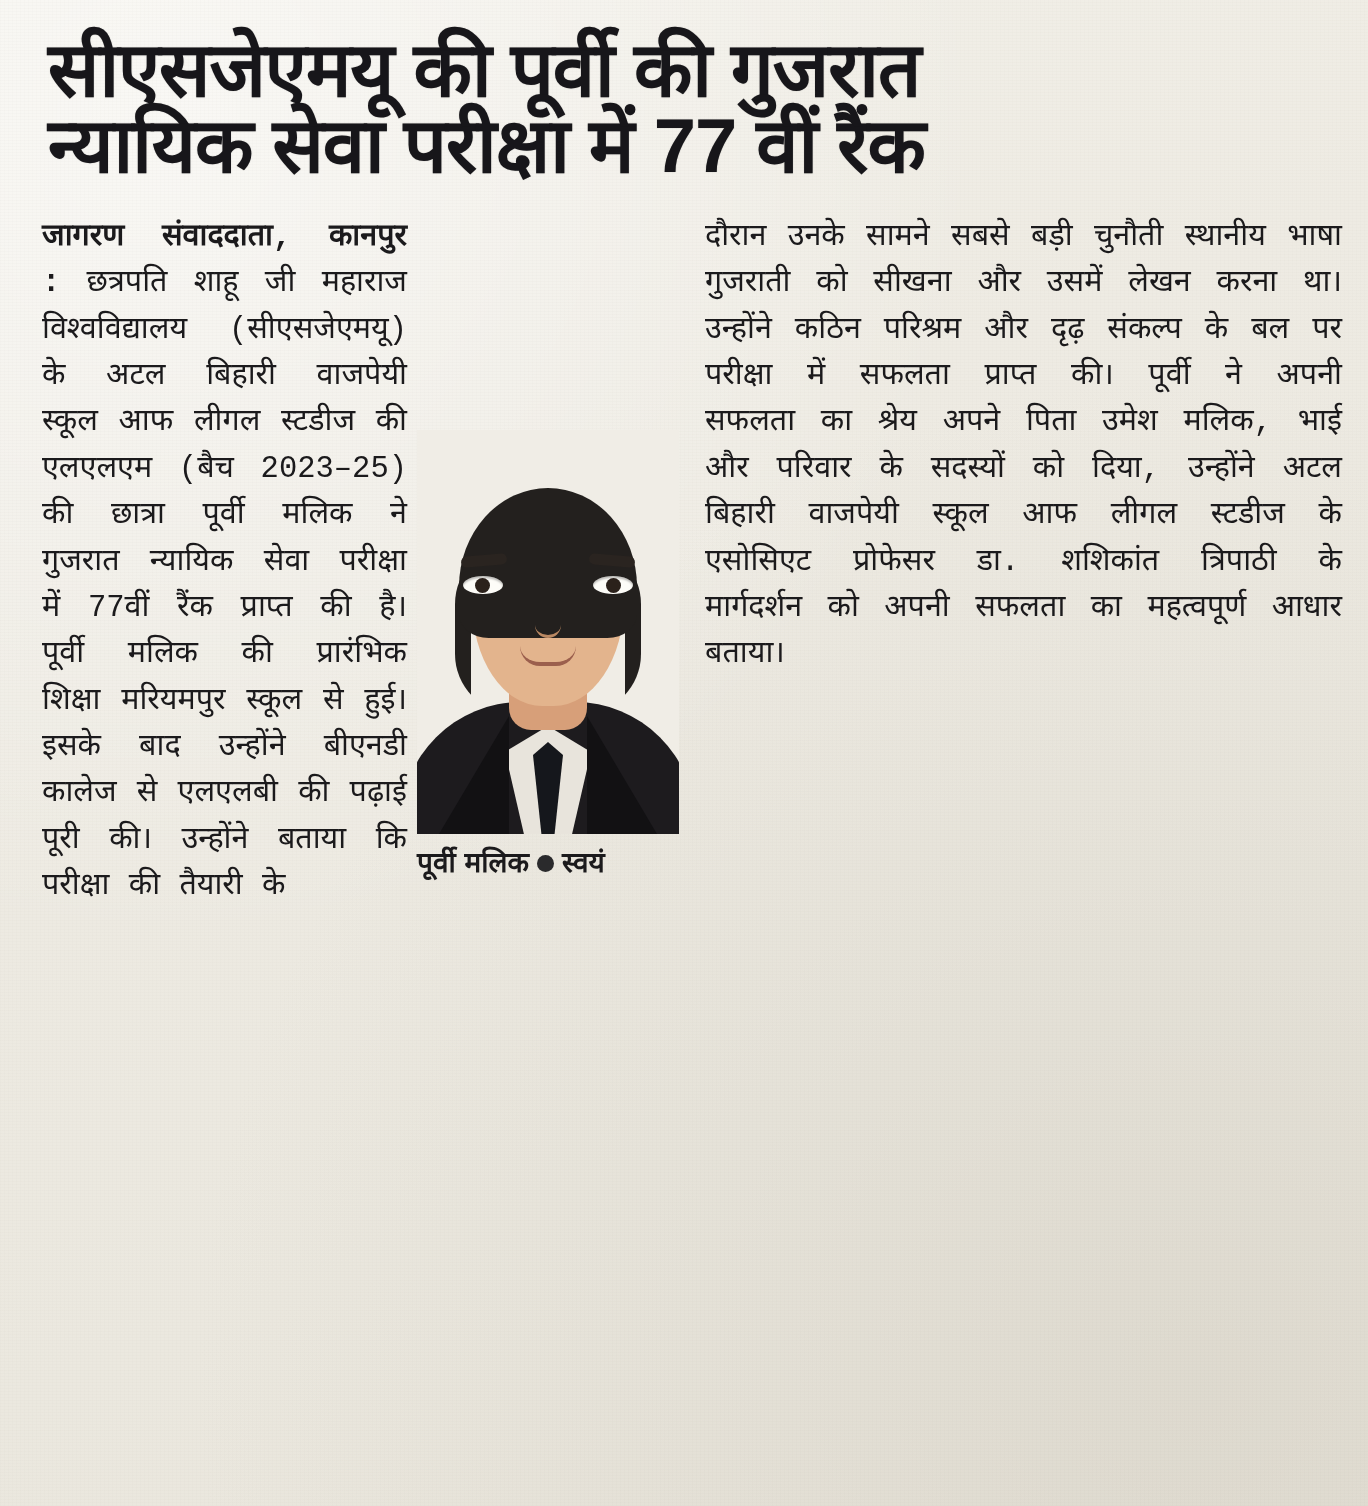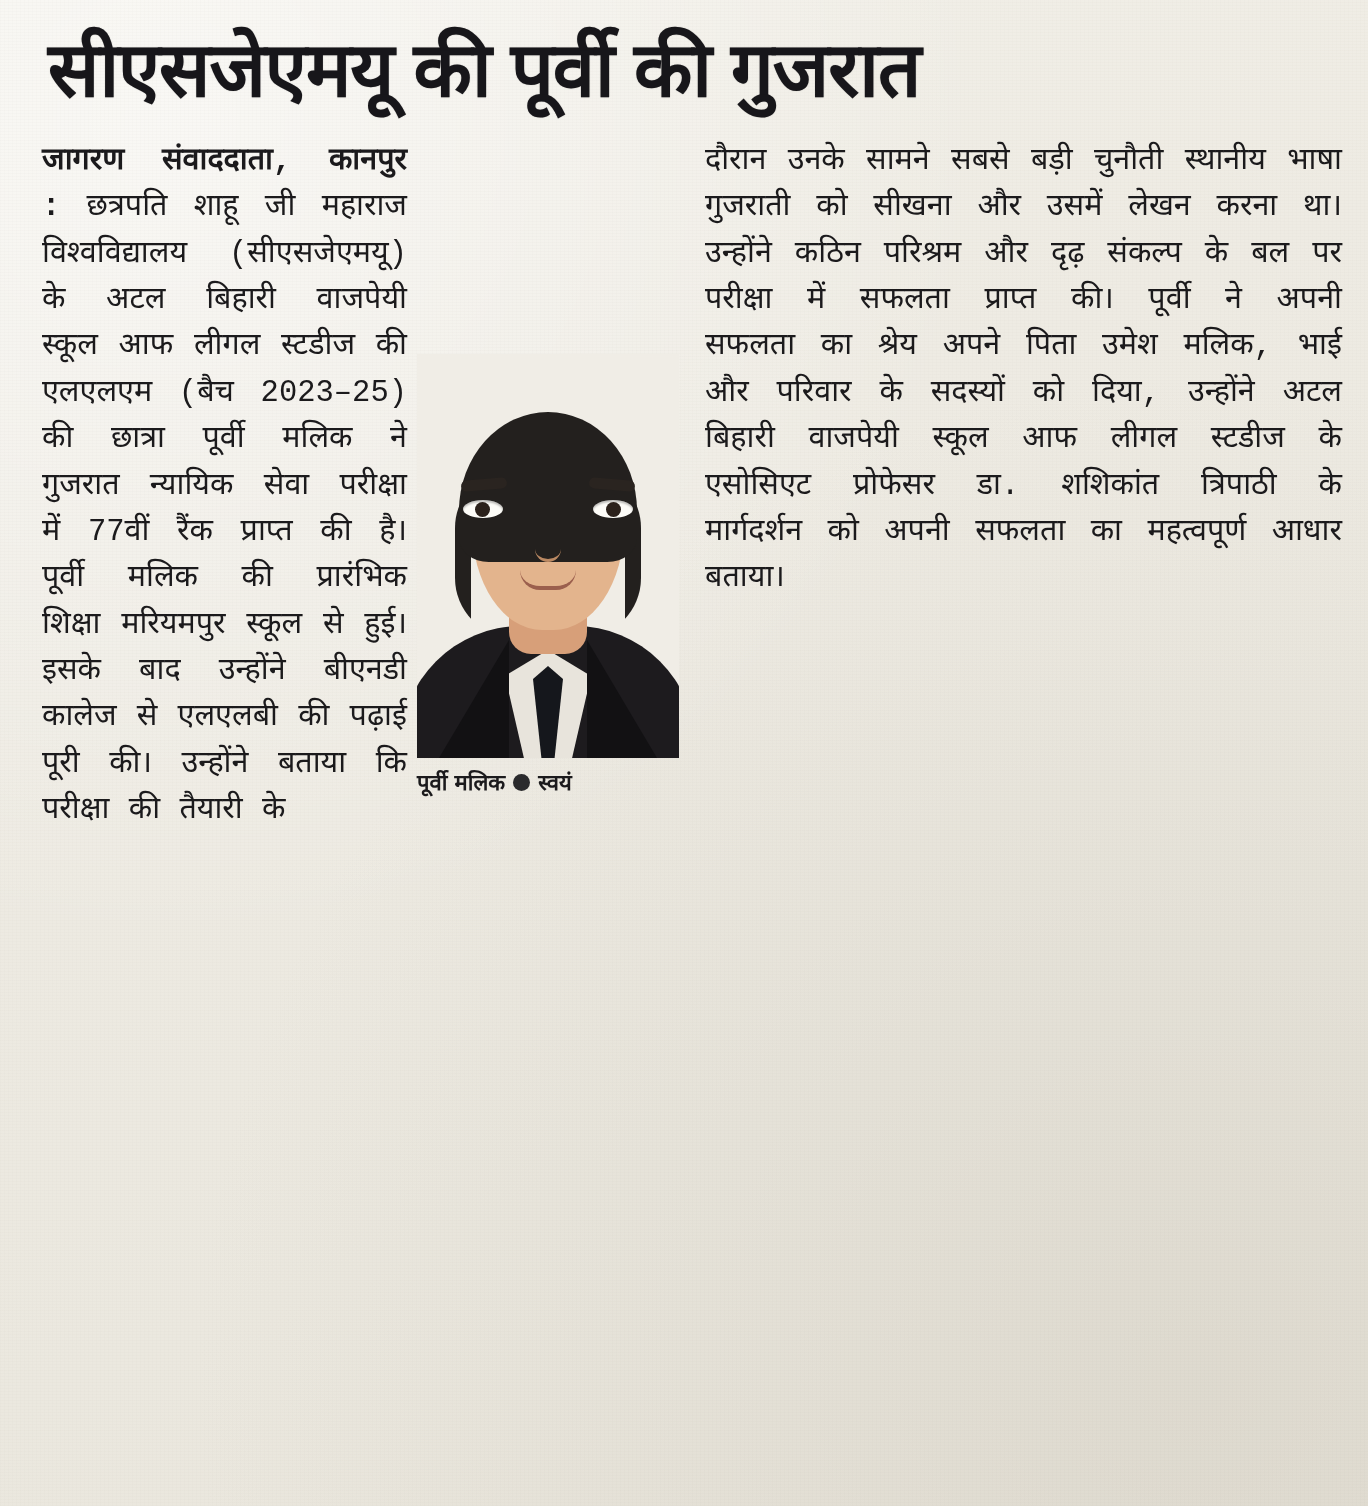--- a/index.html
+++ b/index.html
@@ -144,21 +144,21 @@
   }
   .p-lapel-l, .p-lapel-r {
     position:absolute; bottom:0; width:70px; height:118px; background:#121113;
   }
   .p-lapel-l { left:22px; clip-path: polygon(100% 0, 100% 100%, 0 100%); }
   .p-lapel-r { right:22px; clip-path: polygon(0 0, 100% 100%, 0 100%); }
 
   .caption {
     font-family: "Liberation Sans", sans-serif;
     font-weight: 700;
-    font-size: 22px;
+    font-size: 28px;
     color: #1b1a1c;
     margin-top: 8px;
     text-align: left;
     white-space: nowrap;
     display: flex;
     align-items: center;
     gap: 8px;
   }
   .caption .dot {
     display: inline-block;
@@ -172,20 +172,21 @@
 </head>
 <body>
 
 <div class="paper"></div>
 <div class="grain"></div>
 
 <div class="content">
 
   <h1 class="headline">
     <span>सीएसजेएमयू की पूर्वी की गुजरात</span>
+    <span class="line2">न्यायिक सेवा परीक्षा में 77 वीं रैंक</span>
   </h1>
 
   <div class="columns">
 
     <div class="col left">
 
       <div class="photo-wrap">
         <div class="photo">
           <div class="p-bg"></div>
           <div class="p-suit"></div>

